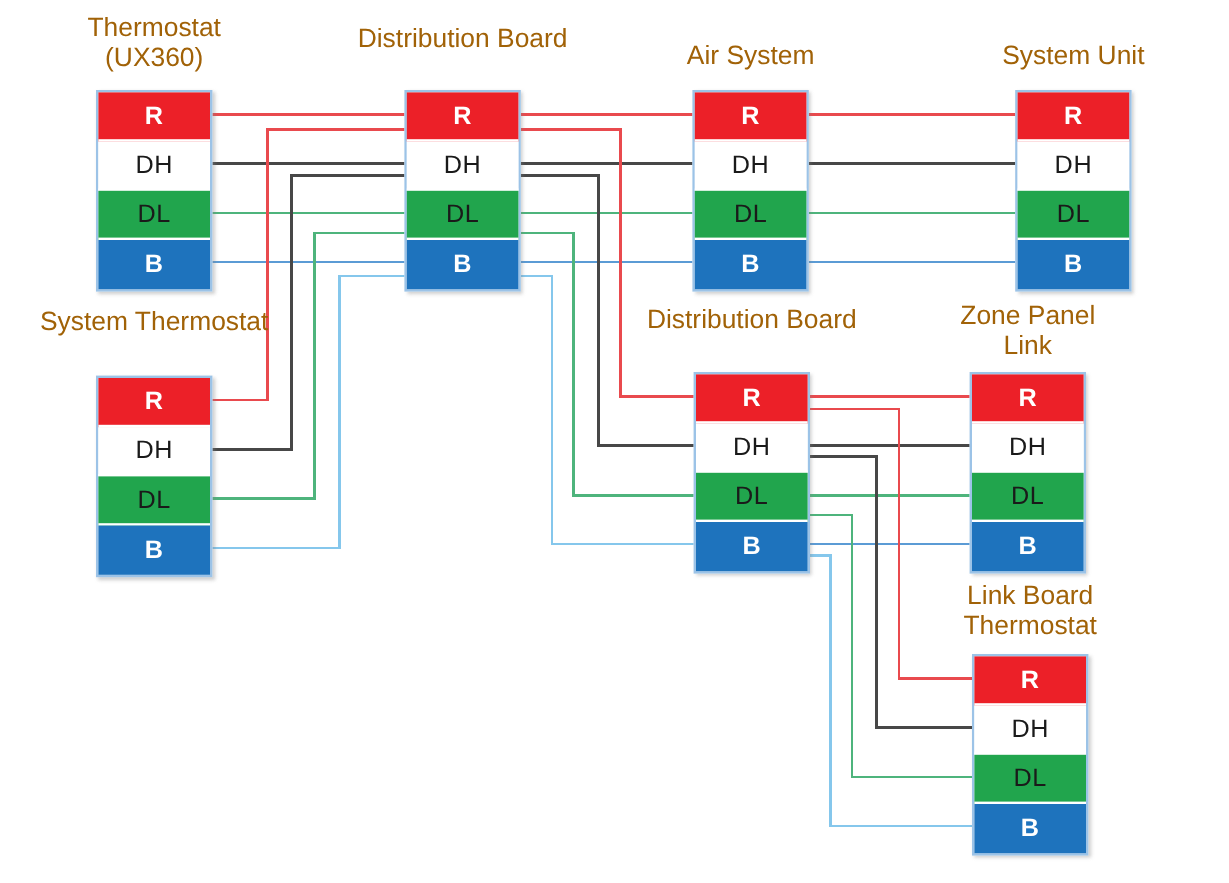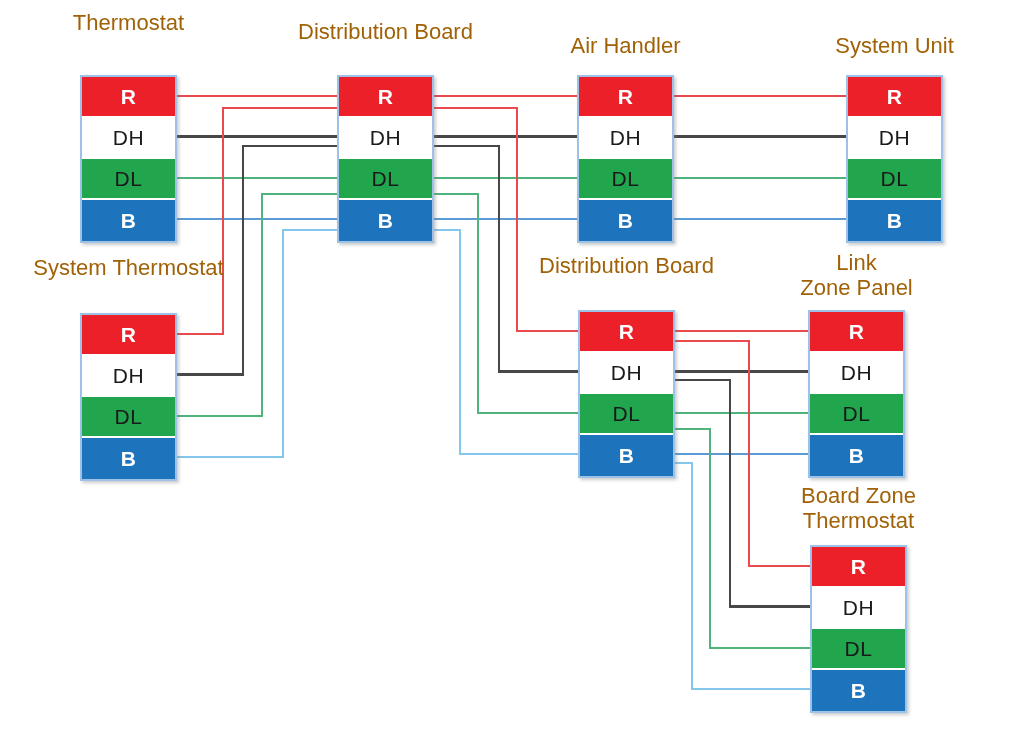--- a/index.html
+++ b/index.html
@@ -81,40 +81,41 @@
     </svg>
 
   <div class="device-box" style="left: 80px; top: 75px;">
       <div class="trow bold" style="background: rgb(236, 32, 40); color: rgb(255, 255, 255);">R</div>
       <div class="trow" style="background: rgb(255, 255, 255); color: rgb(26, 26, 26);">DH</div>
       <div class="trow" style="background: rgb(33, 165, 77); color: rgb(26, 26, 26);">DL</div>
       <div class="trow bold" style="background: rgb(30, 115, 189); color: rgb(255, 255, 255);">B</div>
     </div>
   <div class="device-title" style="left: 18.5px; top: 10px;">
       <div>Thermostat</div>
+      <div>(UX360)</div>
     </div>
 
   <div class="device-box" style="left: 337px; top: 75px;">
       <div class="trow bold" style="background: rgb(236, 32, 40); color: rgb(255, 255, 255);">R</div>
       <div class="trow" style="background: rgb(255, 255, 255); color: rgb(26, 26, 26);">DH</div>
       <div class="trow" style="background: rgb(33, 165, 77); color: rgb(26, 26, 26);">DL</div>
       <div class="trow bold" style="background: rgb(30, 115, 189); color: rgb(255, 255, 255);">B</div>
     </div>
   <div class="device-title" style="left: 275.5px; top: 19px;">
       <div>Distribution Board</div>
     </div>
 
   <div class="device-box" style="left: 577px; top: 75px;">
       <div class="trow bold" style="background: rgb(236, 32, 40); color: rgb(255, 255, 255);">R</div>
       <div class="trow" style="background: rgb(255, 255, 255); color: rgb(26, 26, 26);">DH</div>
       <div class="trow" style="background: rgb(33, 165, 77); color: rgb(26, 26, 26);">DL</div>
       <div class="trow bold" style="background: rgb(30, 115, 189); color: rgb(255, 255, 255);">B</div>
     </div>
   <div class="device-title" style="left: 515.5px; top: 33px;">
-      <div>Air Handler</div>
+      <div>Air System</div>
     </div>
 
   <div class="device-box" style="left: 846px; top: 75px;">
       <div class="trow bold" style="background: rgb(236, 32, 40); color: rgb(255, 255, 255);">R</div>
       <div class="trow" style="background: rgb(255, 255, 255); color: rgb(26, 26, 26);">DH</div>
       <div class="trow" style="background: rgb(33, 165, 77); color: rgb(26, 26, 26);">DL</div>
       <div class="trow bold" style="background: rgb(30, 115, 189); color: rgb(255, 255, 255);">B</div>
     </div>
   <div class="device-title" style="left: 784.5px; top: 33px;">
       <div>System Unit</div>
@@ -140,27 +141,27 @@
       <div>Distribution Board</div>
     </div>
 
   <div class="device-box" style="left: 808px; top: 310px;">
       <div class="trow bold" style="background: rgb(236, 32, 40); color: rgb(255, 255, 255);">R</div>
       <div class="trow" style="background: rgb(255, 255, 255); color: rgb(26, 26, 26);">DH</div>
       <div class="trow" style="background: rgb(33, 165, 77); color: rgb(26, 26, 26);">DL</div>
       <div class="trow bold" style="background: rgb(30, 115, 189); color: rgb(255, 255, 255);">B</div>
     </div>
   <div class="device-title" style="left: 746.5px; top: 250px;">
+      <div>Zone Panel</div>
       <div>Link</div>
-      <div>Zone Panel</div>
     </div>
 
   <div class="device-box" style="left: 810px; top: 545px;">
       <div class="trow bold" style="background: rgb(236, 32, 40); color: rgb(255, 255, 255);">R</div>
       <div class="trow" style="background: rgb(255, 255, 255); color: rgb(26, 26, 26);">DH</div>
       <div class="trow" style="background: rgb(33, 165, 77); color: rgb(26, 26, 26);">DL</div>
       <div class="trow bold" style="background: rgb(30, 115, 189); color: rgb(255, 255, 255);">B</div>
     </div>
   <div class="device-title" style="left: 748.5px; top: 483px;">
-      <div>Board Zone</div>
+      <div>Link Board</div>
       <div>Thermostat</div>
     </div>
 </div>
 
 </body></html>

